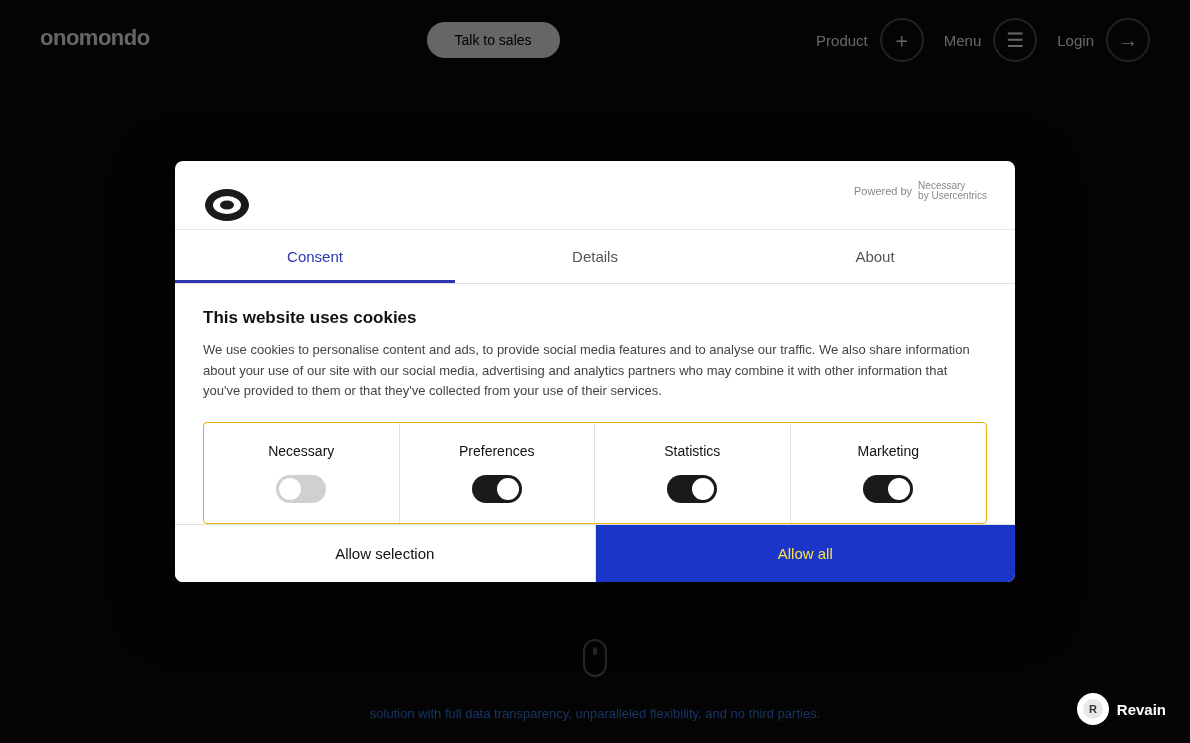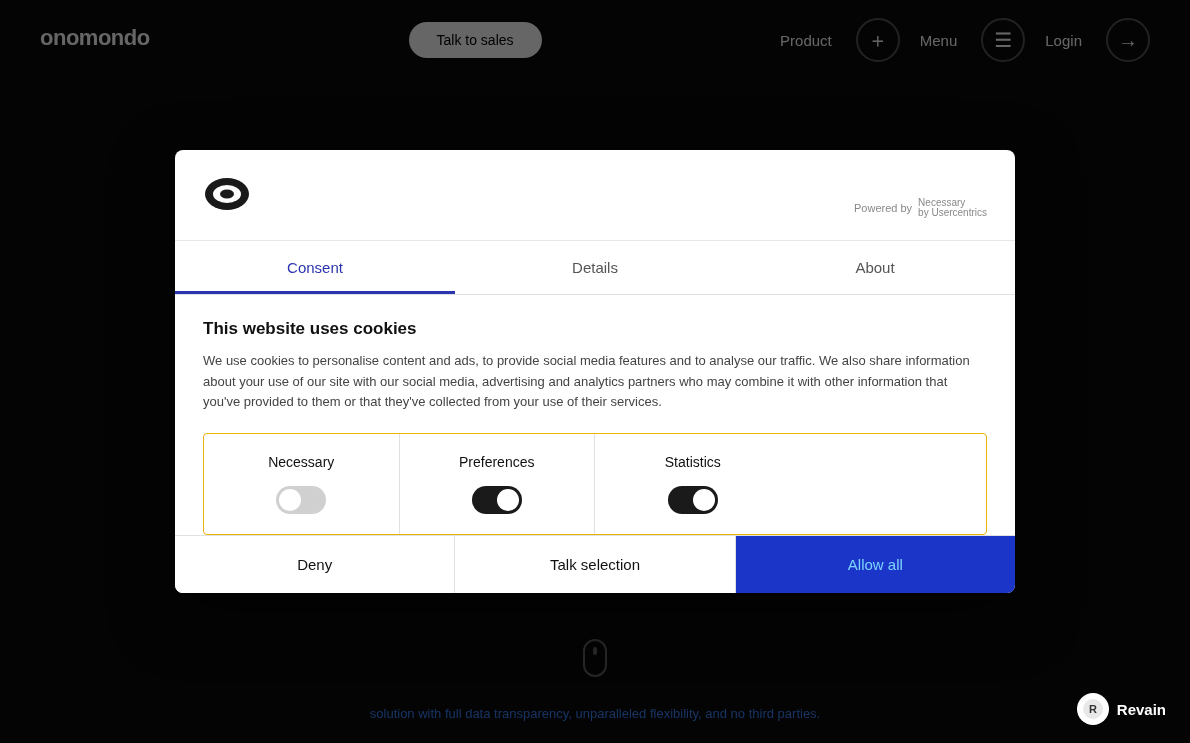--- a/index.html
+++ b/index.html
@@ -48,21 +48,21 @@
       cursor: pointer;
     }
     .nav-right {
       display: flex;
       align-items: center;
       gap: 20px;
     }
     .nav-item {
       display: flex;
       align-items: center;
-      gap: 24px;
+      gap: 12px;
       color: #fff;
       font-size: 15px;
       cursor: pointer;
     }
     .nav-circle-btn {
       width: 44px;
       height: 44px;
       border: 2px solid #555;
       border-radius: 50%;
       display: flex;
@@ -88,23 +88,23 @@
     
     .cookie-dialog {
       background: #fff;
       border-radius: 8px;
       width: 840px;
       overflow: hidden;
       box-shadow: 0 20px 60px rgba(0,0,0,0.5);
     }
     .dialog-header {
       display: flex;
-      align-items: flex-end;
+      align-items: flex-start;
       justify-content: space-between;
-      padding: 20px 28px 22px;
+      padding: 20px 28px 0;
       border-bottom: 1px solid #e8e8e8;
     }
     .dialog-logo {
       width: 48px;
       height: 48px;
     }
     .dialog-logo svg {
       width: 48px;
       height: 48px;
     }
@@ -237,21 +237,21 @@
       color: #111;
       border-right: 1px solid #e0e0e0;
     }
     .btn-allow-selection {
       background: #fff;
       color: #111;
       border-right: 1px solid #e0e0e0;
     }
     .btn-allow-all {
       background: #1a35c8;
-      color: #7dd3fc;
+      color: #fde047;
     }
 
     
     .bg-content {
       position: absolute;
       top: 80px;
       left: 0;
       width: 100%;
       bottom: 0;
       display: flex;
@@ -386,26 +386,31 @@
           <div class="toggle on">
             <div class="toggle-knob"></div>
           </div>
         </div>
         <div class="category">
           <span class="category-name">Statistics</span>
           <div class="toggle on">
             <div class="toggle-knob"></div>
           </div>
         </div>
+        <div class="category">
+          <span class="category-name">Marketing</span>
+          <div class="toggle on">
+            <div class="toggle-knob"></div>
+          </div>
+        </div>
       </div>
     </div>
 
     <div class="dialog-actions">
-      <button class="action-btn btn-deny">Deny</button>
-      <button class="action-btn btn-allow-selection">Talk selection</button>
+      <button class="action-btn btn-allow-selection">Allow selection</button>
       <button class="action-btn btn-allow-all">Allow all</button>
     </div>
 
   </div>
 </div>
 
 <div class="revain-badge">
   <div class="revain-icon">
     <svg width="24" height="24" viewBox="0 0 24 24" fill="none">
       <circle cx="12" cy="12" r="10" fill="#e8e8e8"></circle>

